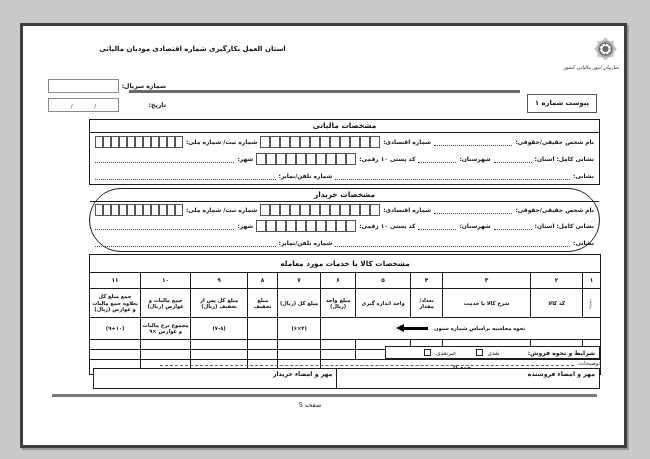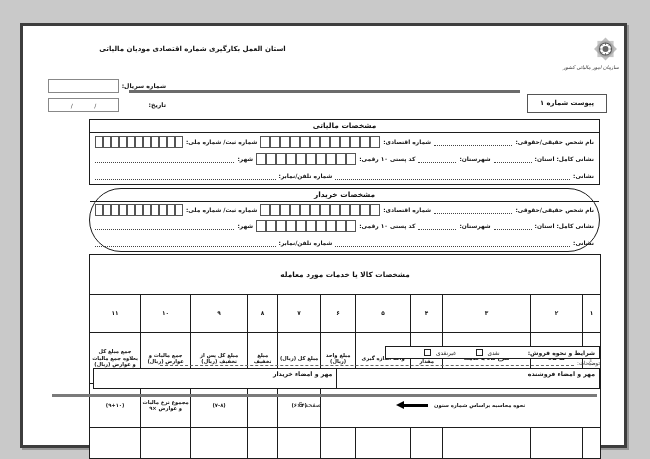--- a/index.html
+++ b/index.html
@@ -6,21 +6,21 @@
   body { font-family:"DejaVu Sans", sans-serif; }
   .canvas { position:relative; width:650px; height:459px; background:#c9c9c9; overflow:hidden; }
   .frame { position:absolute; left:20px; top:23px; width:607px; height:425px;
            background:#fff; border:3px solid #3d3d3d; box-shadow:2px 2px 0 rgba(0,0,0,.25); }
 
   .abs { position:absolute; }
   .rtl { direction:rtl; unicode-bidi:embed; }
   .doc-title { left:95px; top:45px; width:195px; text-align:center; font-size:7px; font-weight:bold; color:#111; }
   .logo-caption { left:560px; top:64px; width:62px; text-align:center; font-size:5px; font-style:italic; color:#333; }
   .divider { left:129px; top:90px; width:391px; height:2.5px; background:#6b6b6b; }
-  .attach-box { left:527px; top:94px; width:80px; height:19px; border:1px solid #555;
+  .attach-box { left:527px; top:94px; width:70px; height:19px; border:1px solid #555;
                 text-align:center; line-height:17px; font-size:6.8px; font-weight:bold; color:#111; }
   .form-title { left:248px; top:100px; width:140px; text-align:center; font-size:8.5px; font-weight:bold;
                 color:#111; text-decoration:underline; }
   .field-label { left:118px; width:48px; text-align:right; font-size:6.2px; font-weight:bold; color:#111; }
   .fbox { left:48px; width:71px; height:14px; border:1px solid #888; background:#fff; }
   .date-inner { width:100%; height:100%; display:flex; align-items:center; justify-content:space-evenly;
                 font-size:6px; color:#444; }
 
   
   .party { left:89px; width:511px; border:1.5px solid #1d1d1d; background:#fff;
@@ -31,21 +31,21 @@
   .lbl { font-size:5.9px; font-weight:bold; color:#111; white-space:nowrap; }
   .dots { border-bottom:1px dotted #444; height:8px; align-self:center; }
   .grid { display:flex; height:12px; direction:ltr; }
   .grid b { width:10px; border:0.7px solid #555; background:#fff; }
   .grid.g11 b { width:8px; }
 
   
   table.items { position:absolute; left:89px; top:254px; width:511px; border-collapse:collapse;
                 table-layout:fixed; direction:rtl; background:#fff; }
   table.items td { border:1px solid #1d1d1d; text-align:center; vertical-align:middle;
-                   font-size:5.2px; color:#111; padding:15px 1px; overflow:hidden; line-height:1.25; }
+                   font-size:5.2px; color:#111; padding:4px 1px; overflow:hidden; line-height:1.25; }
   tr.t-sec td { height:13px; font-size:7.3px; font-weight:bold; }
   tr.t-nums td { height:9px; font-size:5.8px; font-weight:bold; }
   tr.t-heads td { height:24px; font-weight:bold; }
   tr.t-calc td { height:13px; font-weight:bold; }
   tr.t-empty td { height:10px; }
   tr.t-total td { height:12px; }
   .total-lbl { font-size:7px; font-weight:bold; }
   .vert { display:inline-block; transform:rotate(90deg); font-size:4.6px; color:#555; font-weight:normal; }
   .calc-flex { display:flex; align-items:center; justify-content:center; gap:6px; }
   .arrow { display:flex; align-items:center; direction:ltr; }

